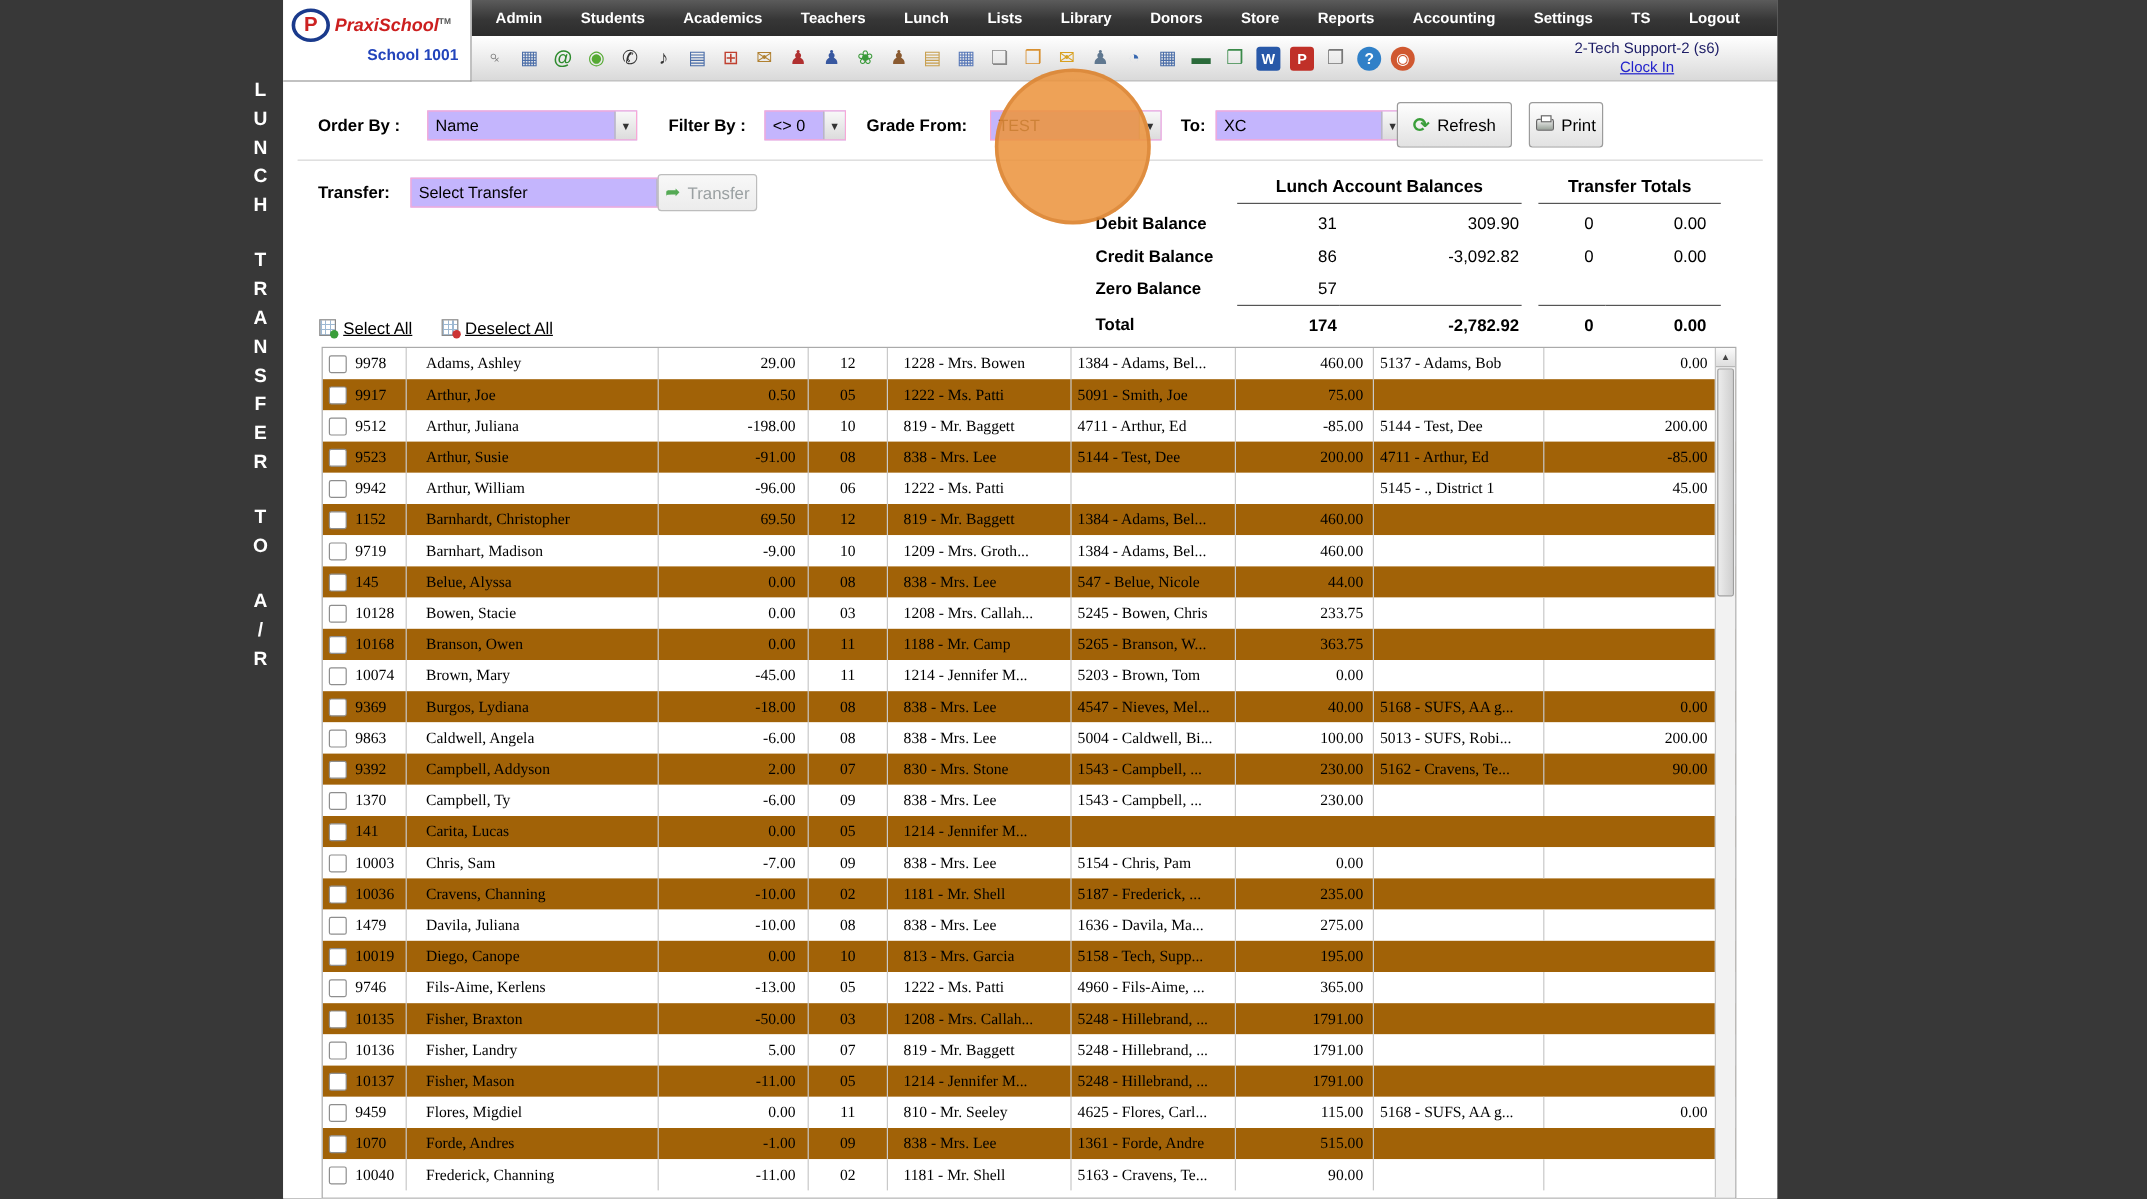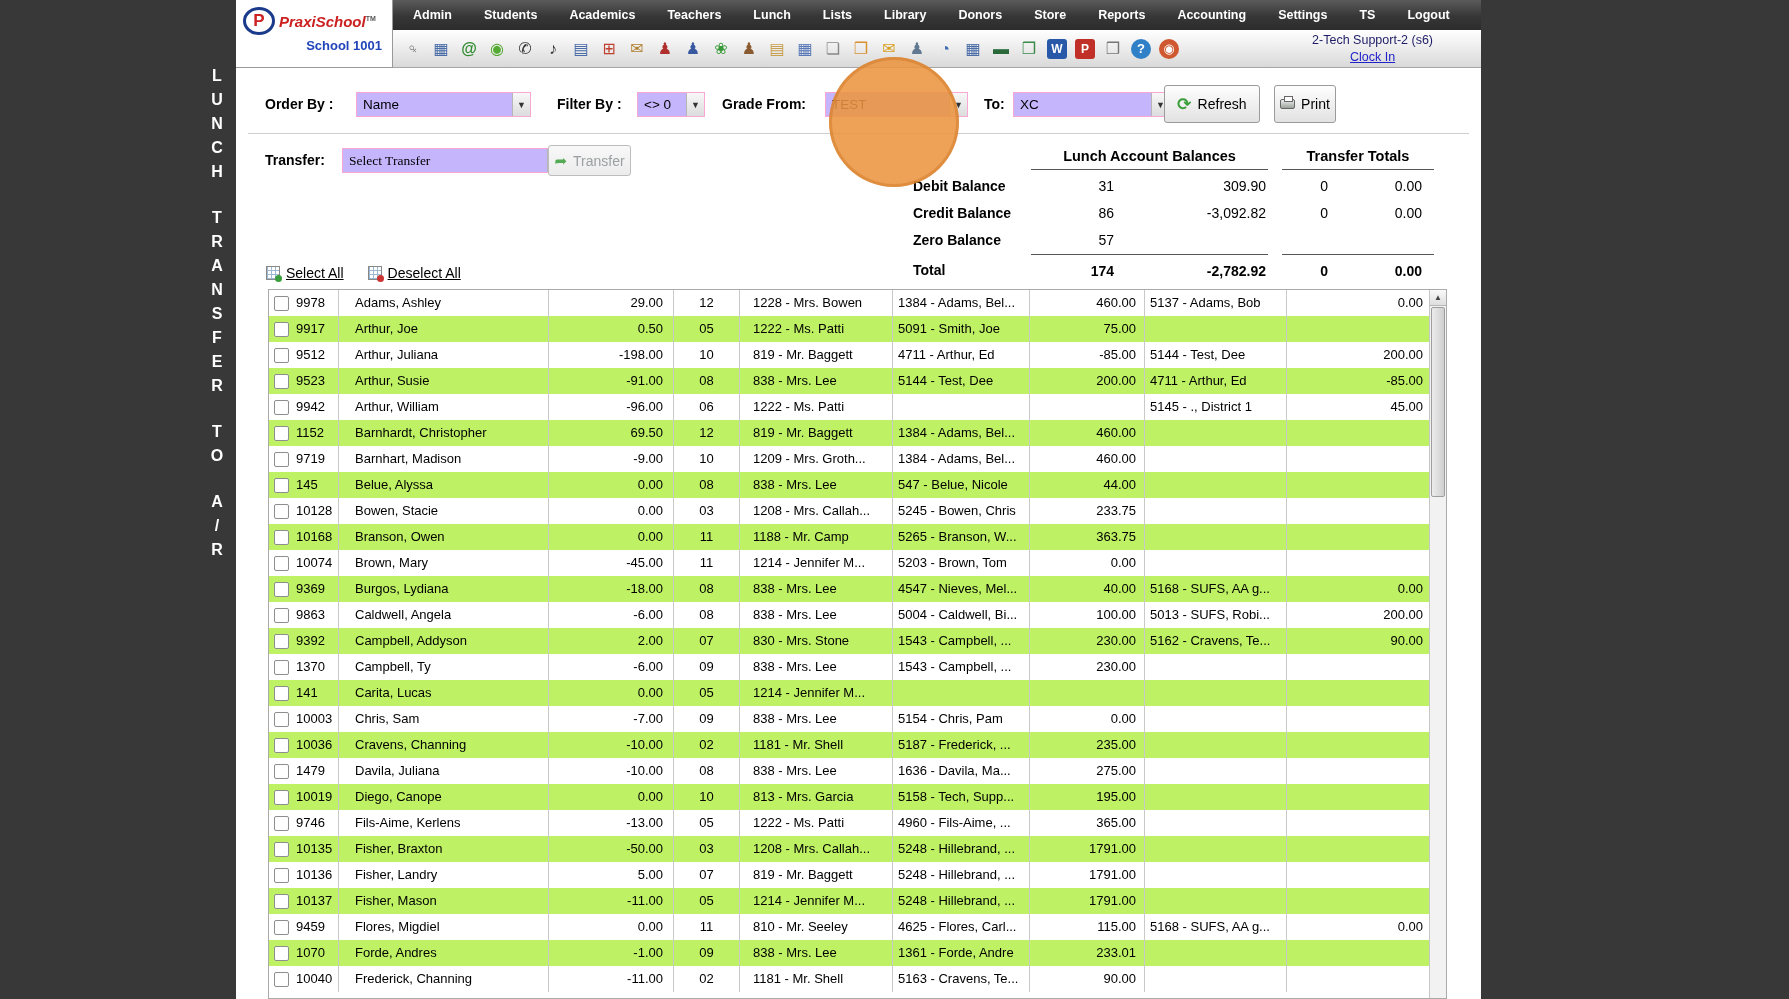--- a/index.html
+++ b/index.html
@@ -57,21 +57,21 @@
 
   .dd { position:absolute; height:25px; background:#c4b5fd; border:1px solid #f9a8d4;
         display:flex; align-items:center; font-size:13.5px; cursor:pointer; }
   .dd-text { flex:1; padding-left:6px; white-space:nowrap; overflow:hidden; }
   .dd-arrow { flex:none; width:18px; height:100%; display:flex; align-items:center; justify-content:center;
               background:linear-gradient(#f8f8f8,#dcdcdc); border-left:1px solid #b6b6b6; font-size:9px; color:#333; }
   .sel-order    { left:120px; top:24px; width:175px; }
   .sel-filter   { left:401px; top:24px; width:68px; }
   .sel-grade    { left:589px; top:24px; width:143px; }
   .sel-to       { left:777px; top:24px; width:157px; }
-  .sel-transfer { left:106px; top:80px; width:224px;font-family:Liberation Serif, serif; }
+  .sel-transfer { left:106px; top:80px; width:224px; }
 
   .btn { position:absolute; display:flex; align-items:center; justify-content:center; gap:6px;
          background:linear-gradient(#fefefe,#e2e2e2); border:1px solid #9b9b9b; border-radius:3px;
          font-size:14px; color:#000; cursor:pointer; }
   .btn-refresh { left:928px; top:17px; width:96px; height:38px; }
   .btn-print   { left:1038px; top:17px; width:62px; height:38px; }
   .btn-transfer{ left:312px; top:77px; width:83px; height:31px;
                  background:linear-gradient(#f8f8f8,#ececec); border-color:#bdbdbd; color:#9aa0a2; cursor:default; }
   .refresh-glyph { color:#3a9e3a; font-weight:bold; font-size:17px; line-height:17px; }
   .transfer-glyph{ color:#55aa55; font-size:15px; line-height:15px; }
@@ -110,23 +110,23 @@
   .sheet-icon::after { content:""; position:absolute; right:-3px; bottom:-3px; width:7px; height:7px; border-radius:50%; }
   .sheet-green::after { background:#3a9e3a; }
   .sheet-red::after   { background:#cc3333; }
   .sel-link { color:#000; text-decoration:underline; cursor:pointer; }
 
   
   .grid { position:absolute; left:32px; top:221px; width:1179px; height:710px;
           border:1px solid #aaa; background:#fff; overflow:hidden; font-size:13px; }
   .grid-header { display:flex; height:22px; line-height:22px; border-bottom:1px solid #9a9a9a; background:#fff; }
   .hcell { border-right:1px solid #c6c6c6; white-space:nowrap; overflow:hidden; cursor:pointer; }
-  .t-row { display:flex; height:26px; line-height:26px; }
+  .t-row { display:flex; height:26px; line-height:26px;font-family:Liberation Serif, serif; }
   .t-row.odd  { background:#ffffff; }
-  .t-row.even { background:#bef264; }
+  .t-row.even { background:#a16207;align-items:flex-end; }
   .cell { border-right:1px solid #c9c9c9; white-space:nowrap; overflow:hidden; }
   .c-id      { width:70px; }
   .c-student { width:210px; padding-left:16px; }
   .c-bal     { width:125px; text-align:right; padding-right:10px; }
   .c-grade   { width:66px; text-align:center; }
   .c-teacher { width:153px; padding-left:13px; }
   .c-ar1     { width:137px; padding-left:5px; }
   .c-bal1    { width:115px; text-align:right; padding-right:8px; }
   .c-ar2     { width:142px; padding-left:5px; }
   .c-bal2    { width:144px; text-align:right; padding-right:7px; }
@@ -683,21 +683,21 @@
             <div class="t-row even">
               <div class="cell c-id cb-cell">
                 <div class="cb"></div>
                 <span class="idtxt">1070</span>
               </div>
               <div class="cell c-student">Forde, Andres</div>
               <div class="cell c-bal">-1.00</div>
               <div class="cell c-grade">09</div>
               <div class="cell c-teacher">838 - Mrs. Lee</div>
               <div class="cell c-ar1">1361 - Forde, Andre</div>
-              <div class="cell c-bal1">233.01</div>
+              <div class="cell c-bal1">515.00</div>
               <div class="cell c-ar2"></div>
               <div class="cell c-bal2"></div>
             </div>
             <div class="t-row odd">
               <div class="cell c-id cb-cell">
                 <div class="cb"></div>
                 <span class="idtxt">10040</span>
               </div>
               <div class="cell c-student">Frederick, Channing</div>
               <div class="cell c-bal">-11.00</div>

